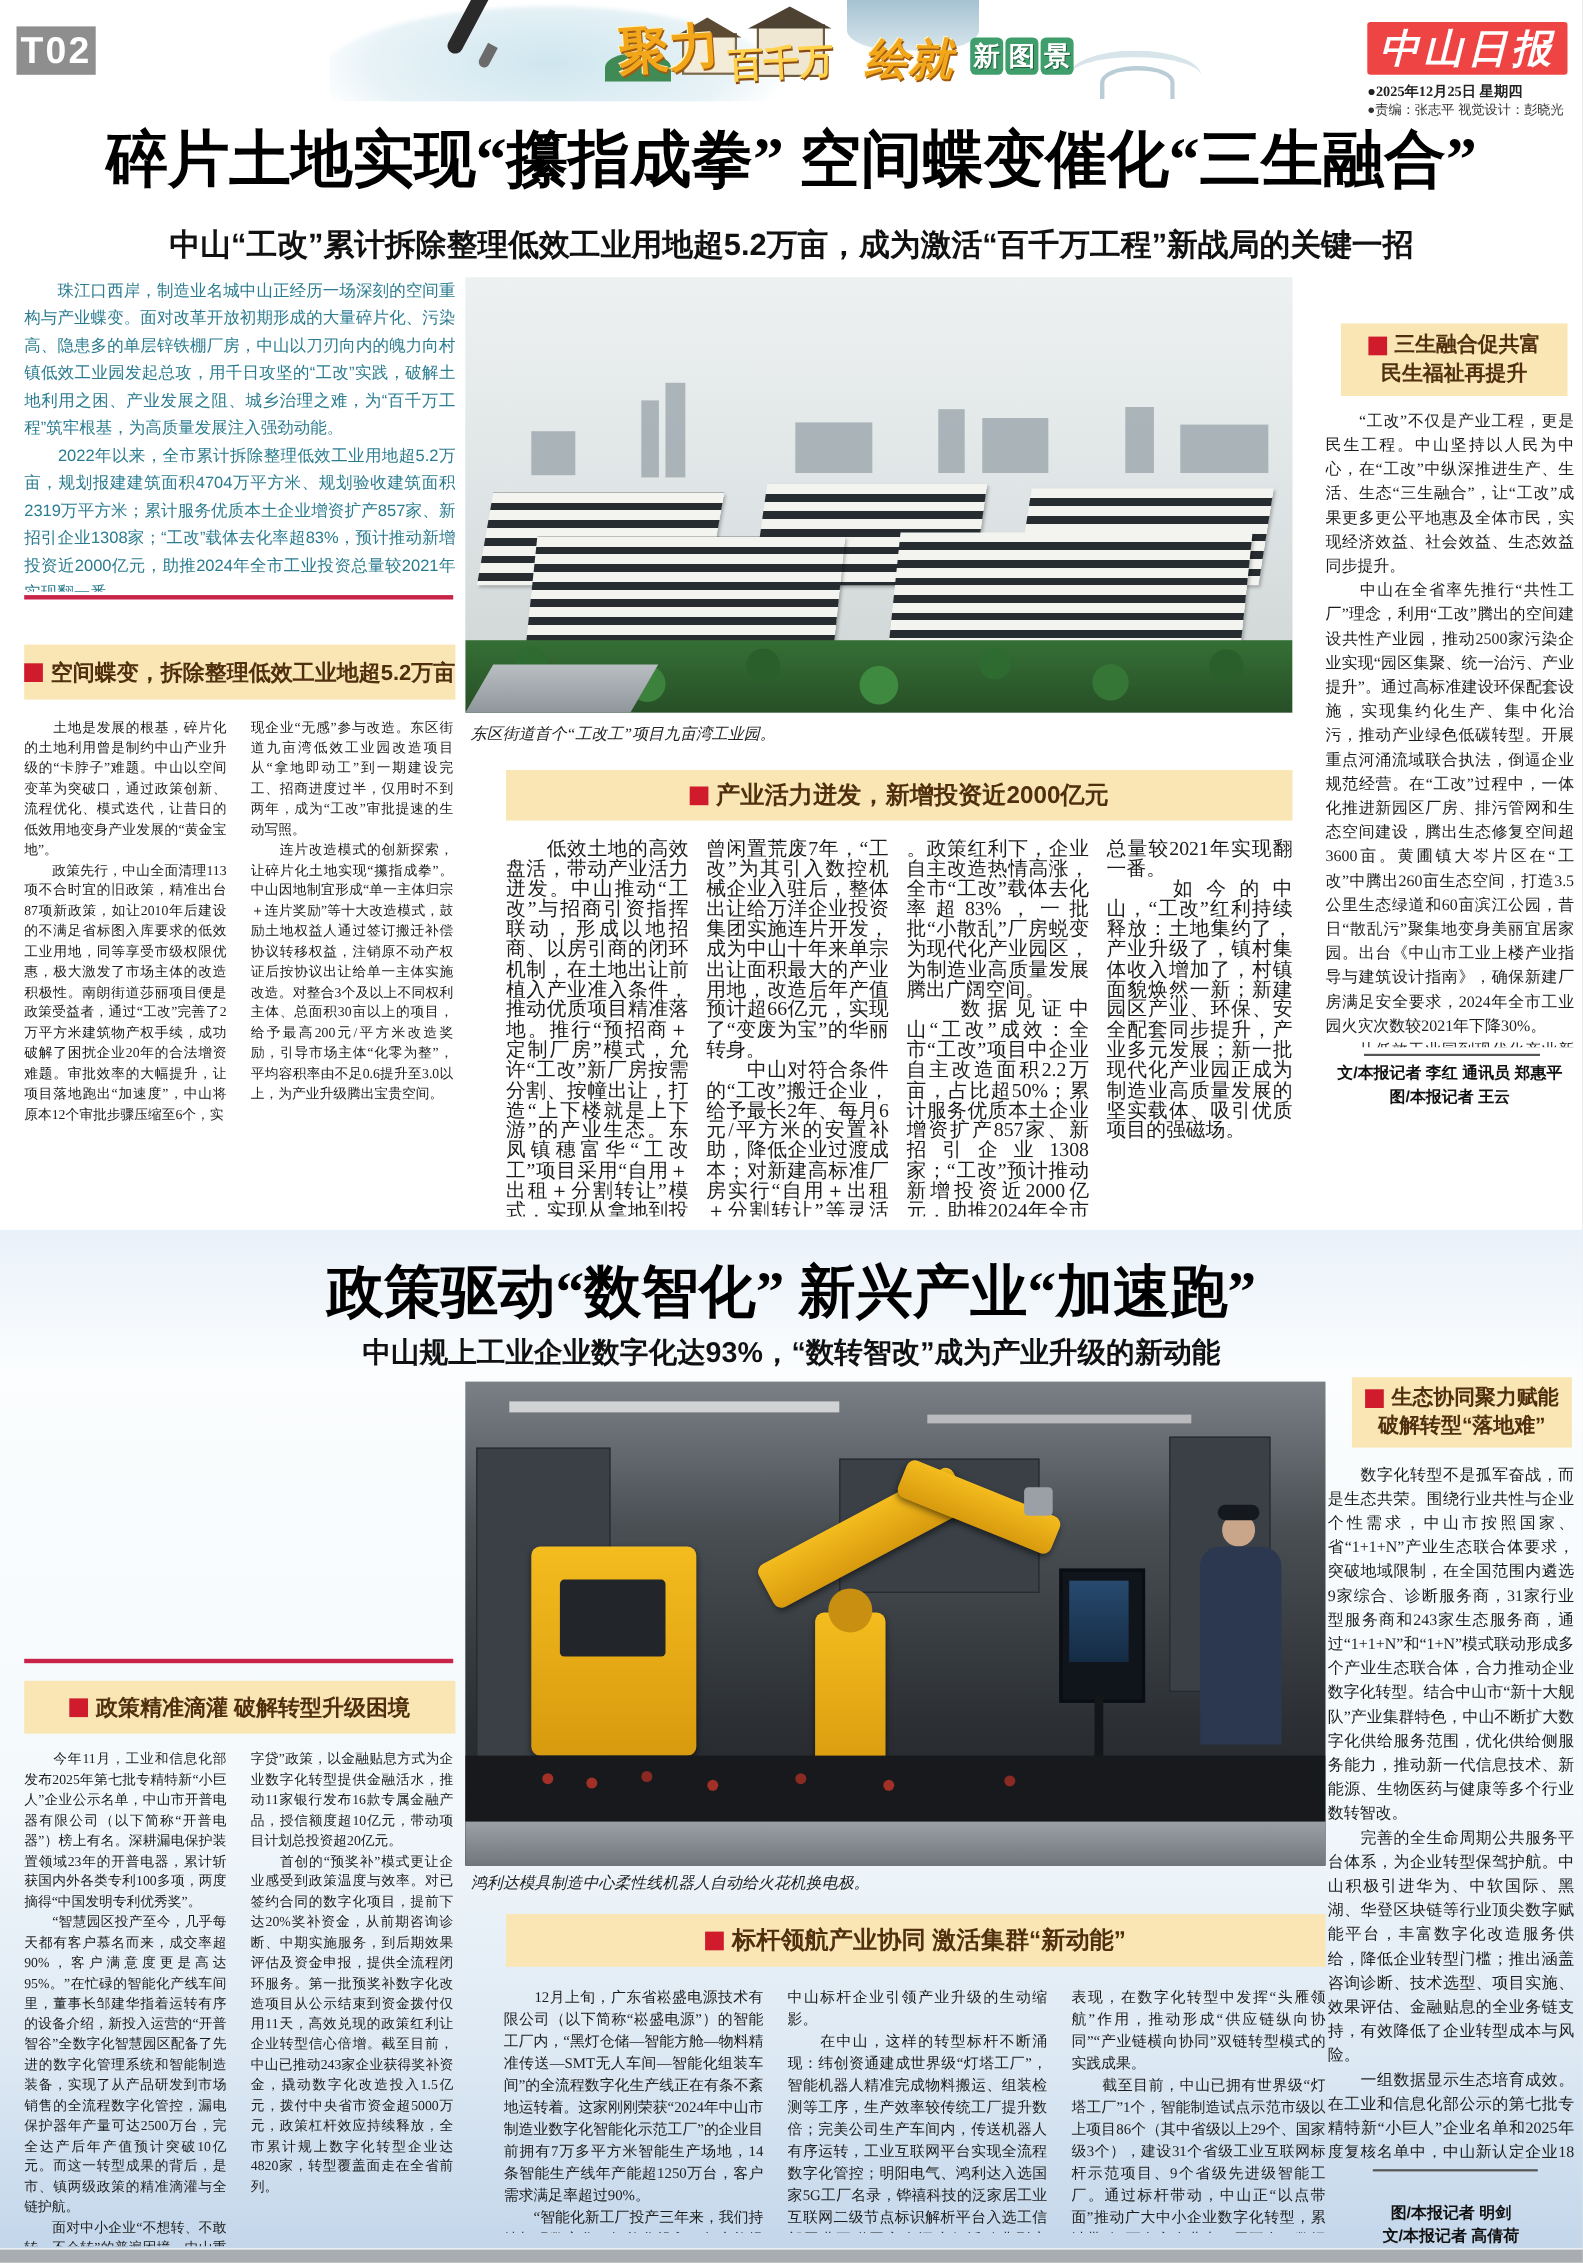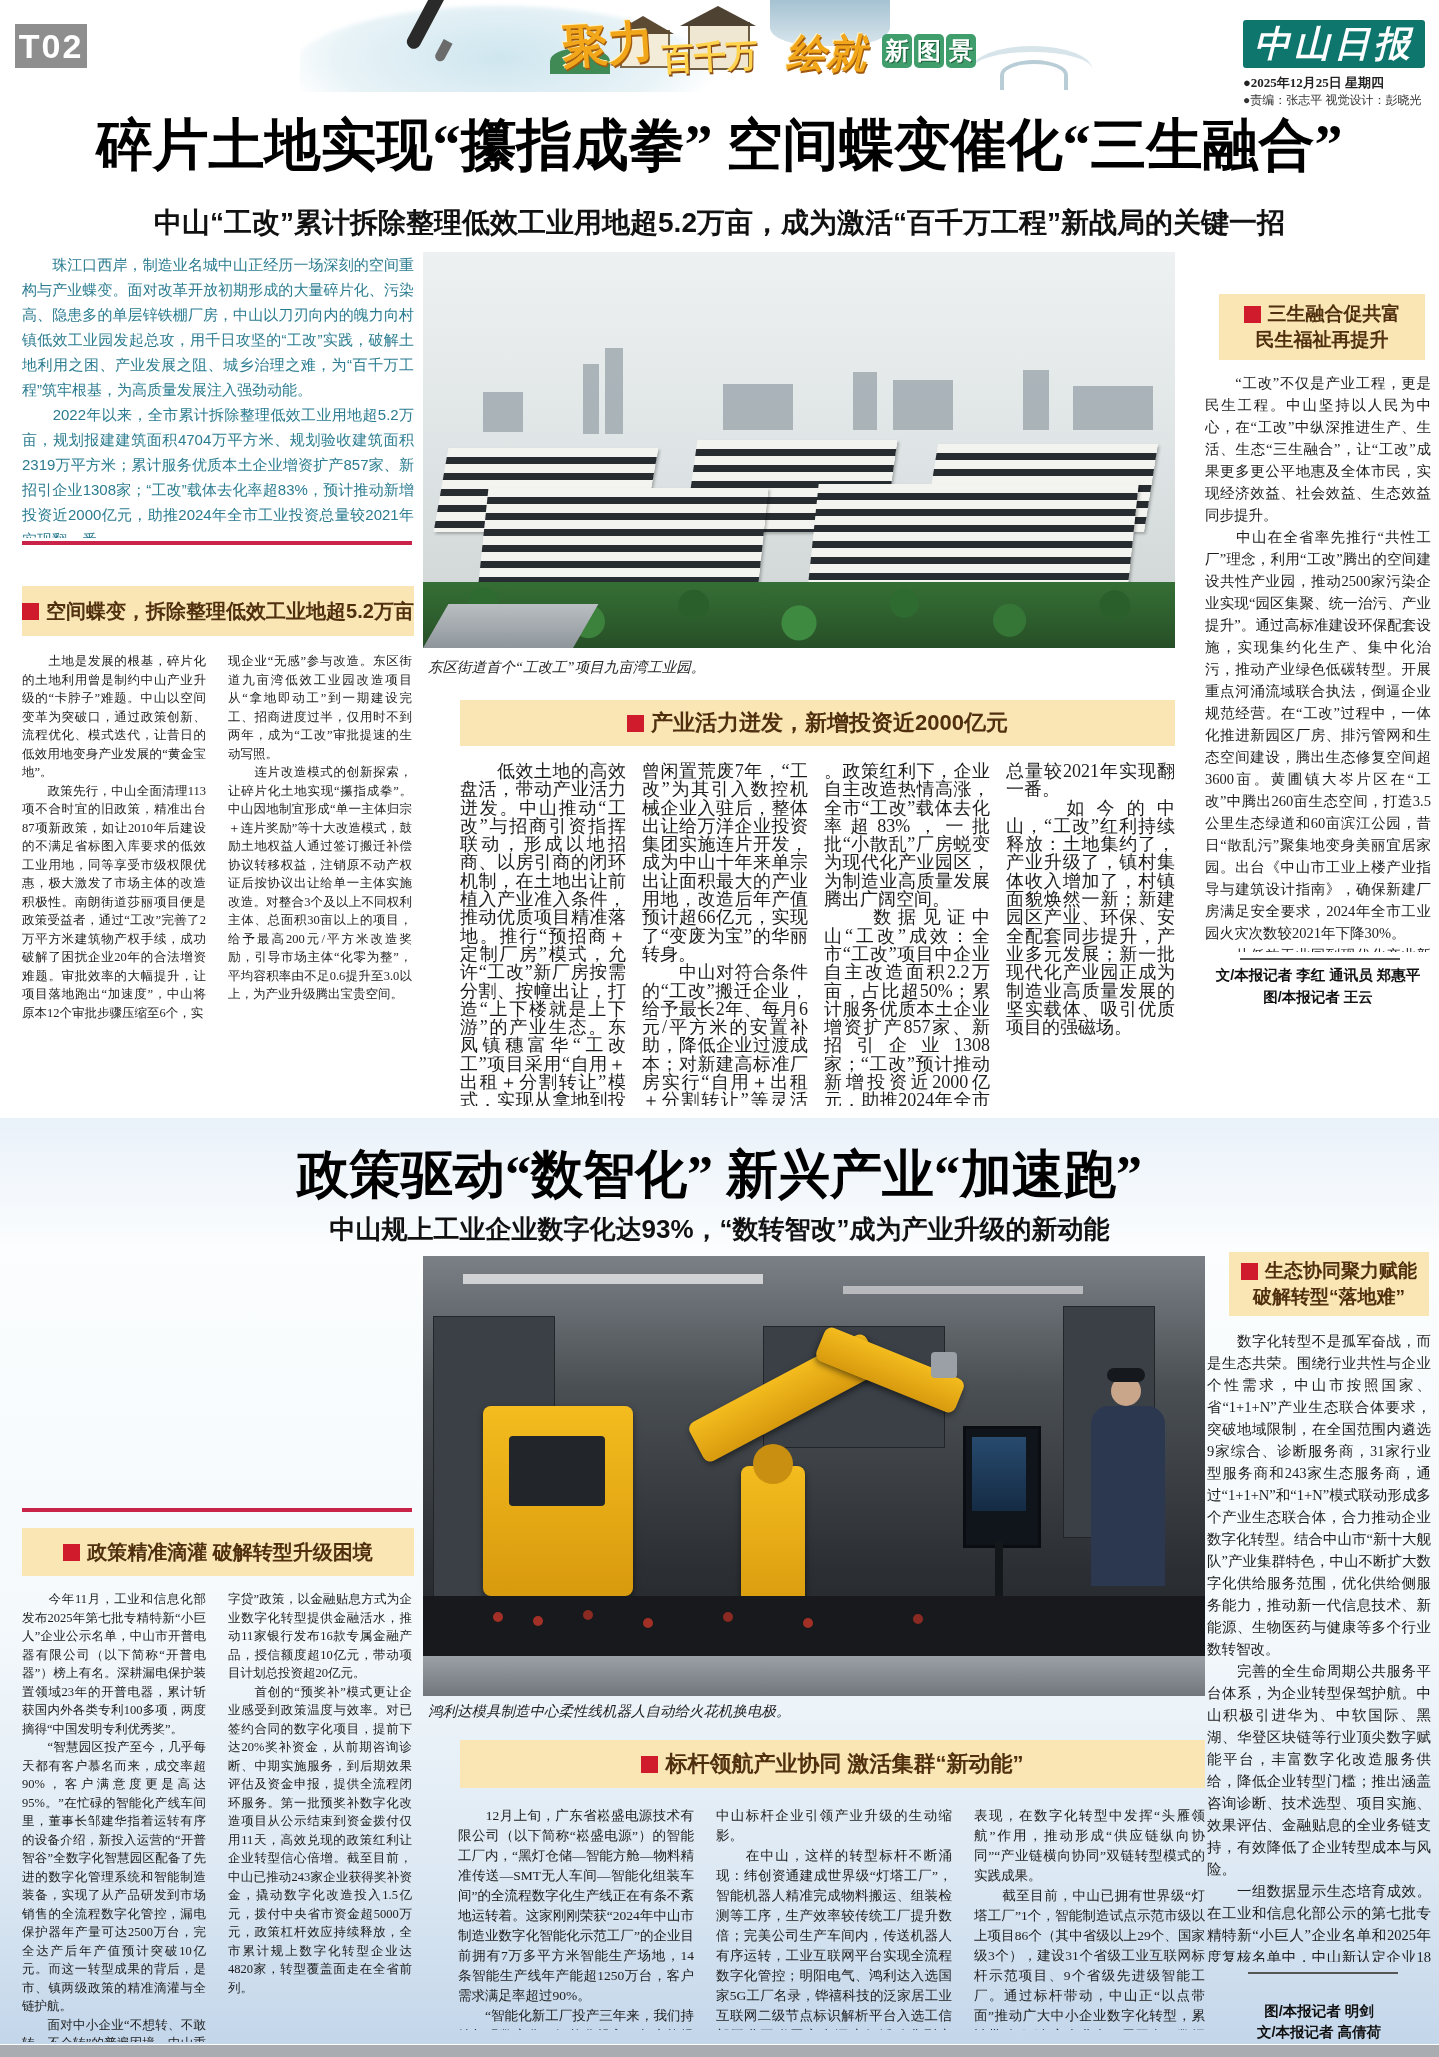--- a/index.html
+++ b/index.html
@@ -2,21 +2,21 @@
 <html><head>
 <meta charset="utf-8">
 <style>
   html,body{margin:0;padding:0;background:#9a9a9a;}
   #page{position:relative;width:1439px;height:2057px;background:#ffffff;overflow:hidden;
         font-family:"Liberation Serif",serif;color:#161616;}
   .abs{position:absolute;}
   
   .ptag{background:#8e8e8e;color:#fff;font-family:"Liberation Sans",sans-serif;font-weight:bold;
         font-size:34px;display:flex;align-items:center;justify-content:center;letter-spacing:2px;}
-  .masthead{background:#0f766e;color:#fff;font-weight:900;font-style:italic;font-size:36px;
+  .masthead{background:#ef4444;color:#fff;font-weight:900;font-style:italic;font-size:36px;
         display:flex;align-items:center;justify-content:center;letter-spacing:4px;border-radius:3px;}
   .dateline{font-family:"Liberation Sans",sans-serif;font-size:13px;color:#222;font-weight:bold;}
   .editline{font-family:"Liberation Sans",sans-serif;font-size:12px;color:#333;}
   
   .banner{overflow:hidden;}
   .wash{border-radius:50%;filter:blur(2px);}
   .bantxt{font-family:"Liberation Sans",sans-serif;font-weight:900;}
   .gold{color:#f2a71b;text-shadow:1px 2px 0 #a05a10,-1px -1px 0 #fff3c4;}
   .gold2{color:#ffd34d;text-shadow:1px 2px 0 #8a4a12;}
   .chip{background:#3f9e6b;color:#fff;border-radius:5px;padding:1px 3px;margin-left:2px;

